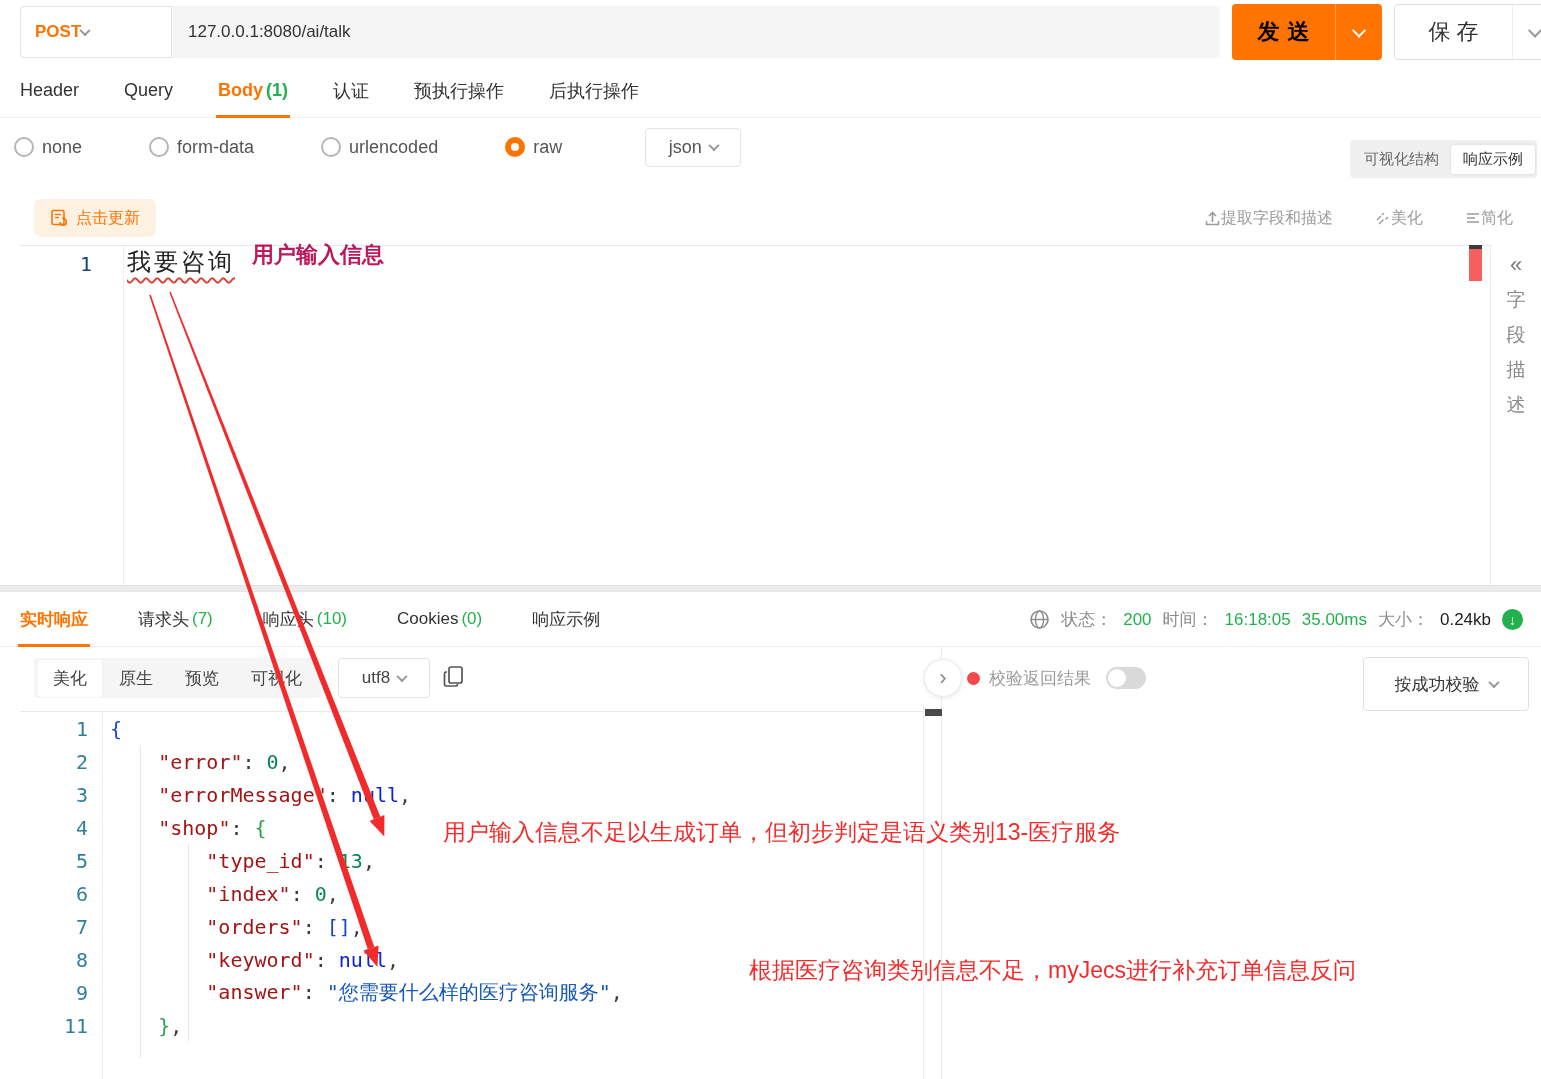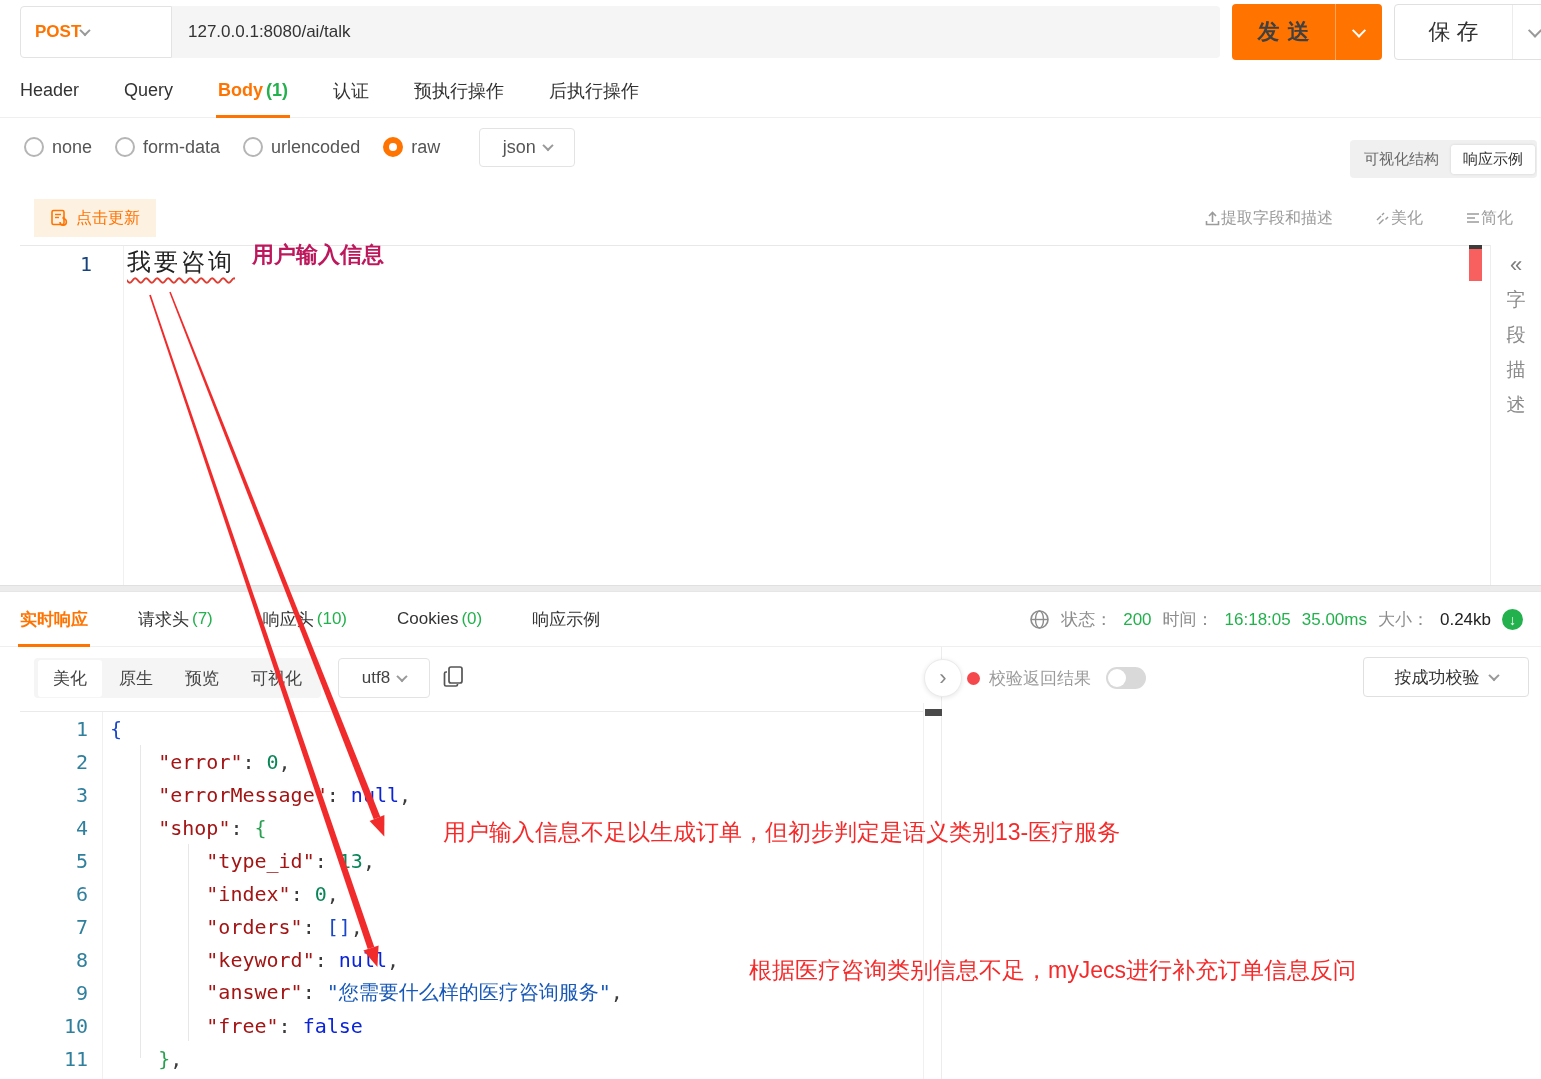--- a/index.html
+++ b/index.html
@@ -6,49 +6,49 @@
   body{width:1541px;height:1079px;position:relative;overflow:hidden;background:#fff;
        font-family:"Liberation Sans",sans-serif;color:#333;}
   .abs{position:absolute;}
   
   .method-box{left:20px;top:6px;width:152px;height:52px;background:#fff;border:1px solid #e3e3e3;
     border-radius:4px 0 0 4px;display:flex;align-items:center;justify-content:flex-start;padding:0 14px;box-sizing:border-box;}
   .method-label{color:#ff7300;font-weight:bold;font-size:17px;}
   .url-field{left:172px;top:6px;width:1048px;height:52px;background:#f5f5f5;border:none;outline:none;
     font-size:17px;color:#333;padding:0 16px;box-sizing:border-box;border-radius:0 4px 4px 0;font-family:"Liberation Sans",sans-serif;}
   .send-btn{left:1232px;top:4px;width:150px;height:56px;background:#ff7300;border-radius:4px;display:flex;align-items:center;cursor:pointer;}
-  .send-main{flex:1;text-align:center;color:#404040;font-size:22px;font-weight:bold;letter-spacing:8px;padding-left:8px;}
+  .send-main{flex:1;text-align:center;color:#000000;font-size:22px;font-weight:bold;letter-spacing:8px;padding-left:8px;}
   .send-caret{width:46px;height:100%;border-left:1px solid rgba(255,255,255,.35);display:flex;align-items:center;justify-content:center;}
   .save-btn{left:1394px;top:4px;width:164px;height:56px;background:#fff;border:1px solid #e0e0e0;border-radius:4px;
     display:flex;align-items:center;box-sizing:border-box;cursor:pointer;}
   .save-main{flex:1;text-align:center;color:#333;font-size:22px;letter-spacing:6px;padding-left:6px;}
   .save-caret{width:44px;height:100%;border-left:1px solid #ececec;display:flex;align-items:center;justify-content:center;}
   .caret{display:inline-block;width:8px;height:8px;border-right:2px solid #999;border-bottom:2px solid #999;
     transform:rotate(45deg) translate(-1px,-1px);}
   .caret.white{border-color:#fff;}
   .caret.small{width:6px;height:6px;}
   
   .req-tabs{left:0;top:64px;width:1541px;height:54px;border-bottom:1px solid #efefef;display:flex;align-items:center;box-sizing:border-box;padding-left:20px;}
   .tab{font-size:18px;color:#333;margin-right:45px;height:54px;display:flex;align-items:center;position:relative;cursor:pointer;white-space:nowrap;}
   .tab .cnt{color:#22b14c;margin-left:3px;}
   .tab.active{color:#ff7300;font-weight:bold;}
   .tab.active::after{content:"";position:absolute;left:-2px;right:-2px;bottom:0;height:3px;background:#ff7300;}
   
-  .type-row{left:0;top:118px;width:1541px;height:58px;display:flex;align-items:center;padding-left:24px;box-sizing:border-box;}
+  .type-row{left:0;top:118px;width:1541px;height:58px;display:flex;align-items:center;padding-left:14px;box-sizing:border-box;gap:44px;}
   .radio-item{display:flex;align-items:center;margin-right:23px;cursor:pointer;}
   .radio{width:20px;height:20px;border:2px solid #b5b5b5;border-radius:50%;box-sizing:border-box;margin-right:8px;background:#fff;}
   .radio.sel{border:6px solid #ff7300;}
   .radio-label{font-size:18px;color:#555;}
   .json-select{width:94px;height:37px;border:1px solid #e3e3e3;border-radius:4px;display:flex;align-items:center;justify-content:center;gap:8px;
     font-size:18px;color:#555;margin-left:16px;cursor:pointer;background:#fff;}
   .mode-toggle{position:absolute;right:4px;top:140px;height:34px;background:#f0f0f0;border-radius:4px;display:flex;align-items:center;padding:2px;}
   .mode-opt{font-size:15px;color:#666;padding:5px 12px;border-radius:3px;cursor:pointer;white-space:nowrap;}
   .mode-opt.active{background:#fff;color:#333;box-shadow:0 0 3px rgba(0,0,0,.12);}
   
-  .update-btn{left:34px;top:199px;height:38px;background:#fdf1e2;border-radius:0;display:flex;align-items:center;gap:8px;
+  .update-btn{left:34px;top:199px;height:38px;background:#fdf1e2;border-radius:7px;display:flex;align-items:center;gap:8px;
     padding:0 16px;color:#ff7300;font-size:16px;cursor:pointer;}
   .editor-actions{right:28px;top:199px;height:38px;display:flex;align-items:center;gap:42px;color:#9b9b9b;font-size:16px;}
   .editor-actions .act{display:flex;align-items:center;cursor:pointer;white-space:nowrap;}
   
   .editor{left:20px;top:245px;width:1470px;height:340px;border-top:1px solid #e8e8e8;background:#fff;}
   .gutter-line{left:123px;top:246px;width:1px;height:339px;background:#f0f0f0;}
   .req-lineno{left:62px;top:252px;width:30px;text-align:right;font-family:"DejaVu Sans Mono",monospace;font-size:20px;color:#16437e;}
   .req-text{left:127px;top:246px;font-family:"DejaVu Serif",serif;font-size:24px;color:#222;letter-spacing:3px;
     text-decoration:underline wavy #e03c31 2px;text-underline-offset:7px;}
   .req-annot{left:252px;top:240px;color:#be185d;font-size:22px;font-weight:600;}
@@ -76,21 +76,21 @@
   .utf8-select{left:338px;top:658px;width:92px;height:40px;border:1px solid #e3e3e3;border-radius:4px;background:#fff;
     display:flex;align-items:center;justify-content:center;gap:8px;font-size:17px;color:#444;box-sizing:border-box;cursor:pointer;}
   .copy-icon{left:443px;top:665px;cursor:pointer;}
   .vdivider{left:941px;top:647px;width:1px;height:432px;background:#ececec;}
   .chev-circle{left:924px;top:659px;width:38px;height:38px;border-radius:50%;background:#fff;border:1px solid #ebebeb;
     box-shadow:0 1px 5px rgba(0,0,0,.1);display:flex;align-items:center;justify-content:center;color:#888;font-size:22px;box-sizing:border-box;cursor:pointer;}
   .red-dot{left:967px;top:672px;width:13px;height:13px;border-radius:50%;background:#f5484d;}
   .check-label{left:989px;top:667px;font-size:17px;color:#9a9a9a;}
   .toggle{left:1106px;top:667px;width:40px;height:22px;border-radius:11px;background:#d9d9d9;cursor:pointer;}
   .toggle .knob{position:absolute;left:2px;top:2px;width:18px;height:18px;border-radius:50%;background:#fff;}
-  .valid-btn{left:1363px;top:657px;width:166px;height:40px;border:1px solid #e0e0e0;border-radius:4px;background:#fff;
+  .valid-btn{left:1363px;top:657px;width:166px;height:54px;border:1px solid #e0e0e0;border-radius:4px;background:#fff;
     display:flex;align-items:center;justify-content:center;gap:10px;font-size:17px;color:#333;box-sizing:border-box;cursor:pointer;}
   
   .resp-code{left:20px;top:711px;width:903px;height:368px;border-top:1px solid #eaeaea;overflow:hidden;}
   .code-row{display:flex;height:33px;align-items:center;font-family:"DejaVu Sans Mono",monospace;font-size:20px;}
   .code-row .ln{width:68px;text-align:right;padding-right:22px;color:#2f7f9d;flex:none;}
   .code-row .ct{white-space:pre;color:#3b3b3b;}
   .tk.key{color:#a31515;}
   .tk.num{color:#098658;}
   .tk.kw{color:#0b24d8;}
   .tk.str{color:#1758b7;}
@@ -330,24 +330,20 @@
     </div>
     <div class="code-row">
       <span class="ln">8</span>
       <span class="ct"><span class="tk">        </span><span class="tk key">"keyword"</span><span class="tk p">: </span><span class="tk kw">null</span><span class="tk p">,</span></span>
     </div>
     <div class="code-row">
       <span class="ln">9</span>
       <span class="ct"><span class="tk">        </span><span class="tk key">"answer"</span><span class="tk p">: </span><span class="tk str">"您需要什么样的医疗咨询服务"</span><span class="tk p">,</span></span>
     </div>
     <div class="code-row">
-      <span class="ln">10</span>
-      <span class="ct"><span class="tk">        </span><span class="tk key">"free"</span><span class="tk p">: </span><span class="tk kw">false</span></span>
-    </div>
-    <div class="code-row">
       <span class="ln">11</span>
       <span class="ct"><span class="tk">    </span><span class="tk b2">}</span><span class="tk p">,</span></span>
     </div>
   </div>
 <div class="abs code-gutter-line"></div>
 <div class="abs guide1"></div>
 <div class="abs guide2"></div>
 <div class="abs sb-track"></div>
 <div class="abs sb-thumb"></div>
 

